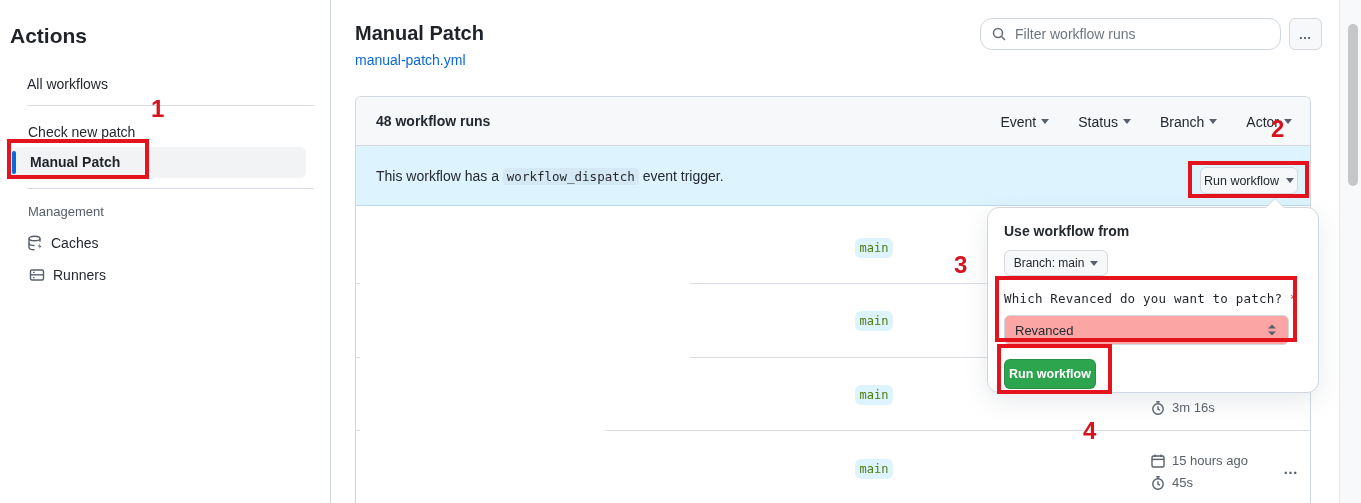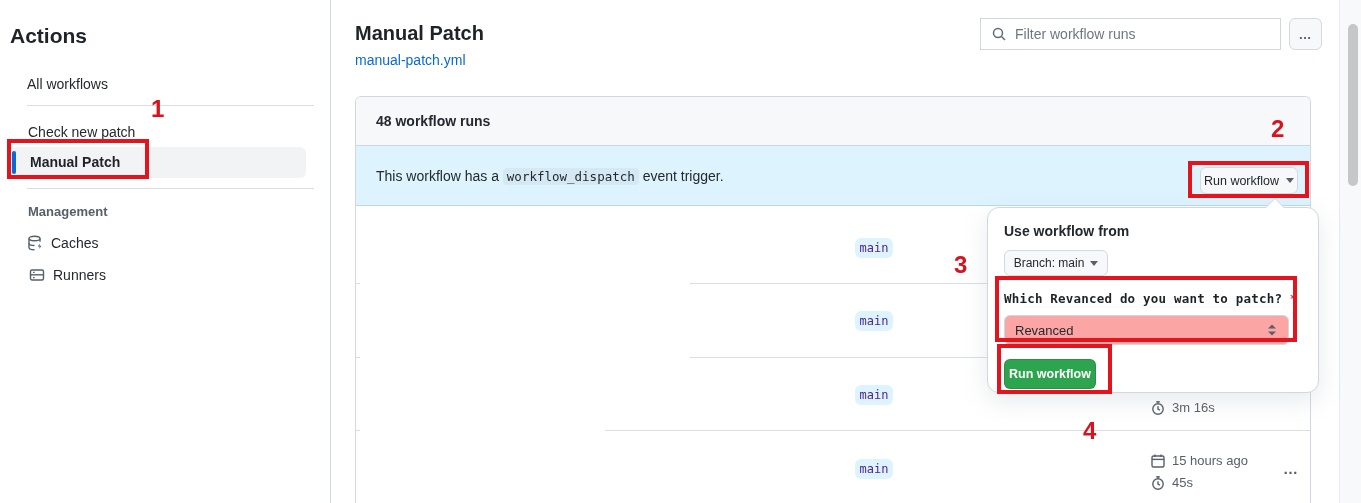--- a/index.html
+++ b/index.html
@@ -23,31 +23,31 @@
   .new-workflow-btn { left:205px; top:22px; width:101px; height:28px; }
   .side-item { font-size:14px; color:#24292f; }
   .all-workflows { left:27px; top:76px; }
   .hr { height:1px; background:#d8dee4; }
   .hr1 { left:27px; top:105px; width:287px; }
   .check-new-patch { left:28px; top:124px; }
   .selected-item { left:12px; top:147px; width:294px; height:31px; background:#f2f3f5; border-radius:6px; }
   .selected-bar { left:12px; top:151px; width:4px; height:23px; background:#0969da; border-radius:3px; }
   .manual-patch-label { left:30px; top:154px; font-size:14px; font-weight:700; color:#1f2328; }
   .hr2 { left:27px; top:188px; width:287px; }
-  .mgmt-header { left:28px; top:204px; font-size:13px; font-weight:700; color:#57606a; }
+  .mgmt-header { left:28px; top:204px; font-size:13px; font-weight:400; color:#57606a; }
   .mgmt-item { display:flex; align-items:center; gap:8px; color:#24292f; font-size:14px; }
   .caches-item { left:27px; top:235px; }
   .runners-item { left:29px; top:267px; }
   .icon16 { width:16px; height:16px; color:#57606a; flex:0 0 auto; }
 
   
   .page-title { left:355px; top:22px; font-size:20px; font-weight:600; color:#1f2328; }
   .yml-link { left:355px; top:52px; font-size:14px; color:#0969da; text-decoration:none; cursor:pointer; }
   .search-box { left:980px; top:18px; width:301px; height:32px; background:#fff; border:1px solid #d0d7de;
-    border-radius:0; display:flex; align-items:center; padding:11px 10px; gap:8px; }
+    border-radius:12px; display:flex; align-items:center; padding:11px 10px; gap:8px; }
   .search-placeholder { font-size:14px; color:#6e7781; }
   .more-btn { left:1289px; top:18px; width:33px; height:32px; }
   .dots { color:#57606a; letter-spacing:1px; font-weight:700; font-size:13px; }
 
   
   .card { left:355px; top:96px; width:956px; height:407px; border:1px solid #d0d7de; border-bottom:none;
     border-radius:6px 6px 0 0; background:#fff; overflow:hidden; }
   .card-header { position:absolute; left:0; top:0; width:100%; height:49px; background:#f6f8fa;
     border-bottom:1px solid #d0d7de; display:flex; align-items:center; }
   .runs-count { margin-left:20px; font-size:14px; font-weight:700; color:#24292f; }
@@ -55,37 +55,37 @@
   .filter { display:flex; align-items:center; gap:5px; font-size:14px; color:#24292f; cursor:pointer; }
   .caret-down { width:0; height:0; border-left:4px solid transparent; border-right:4px solid transparent;
     border-top:5px solid #57606a; display:inline-block; }
   .banner { position:absolute; left:0; top:49px; width:100%; height:60px; background:#ddf4ff;
     border-bottom:1px solid #bcd9f1; display:flex; align-items:center; }
   .banner-text { margin-left:20px; font-size:14px; color:#24292f; }
   .code { font-family:"DejaVu Sans Mono", monospace; font-size:12.5px; background:rgba(175,184,193,0.18);
     padding:1px 4px; border-radius:4px; }
   .rows-area { position:absolute; left:0; top:109px; width:100%; bottom:0; background:#fff; }
   .row-sep { position:absolute; height:1px; background:#d8dee4; }
-  .branch-badge { position:absolute; width:38px; height:20px; background:#ddf4ff; color:#4c1d95;
+  .branch-badge { position:absolute; width:38px; height:20px; background:#ddf4ff; color:#4d7c0f;
     border-radius:6px; font-family:"DejaVu Sans Mono", monospace; font-size:12px;
     display:flex; align-items:center; justify-content:center; cursor:pointer; }
   .meta { position:absolute; display:flex; gap:6px; color:#57606a; font-size:13px; }
 
   
   .run-workflow-top { left:1200px; top:167px; width:98px; height:27px; gap:7px; font-size:12.5px; }
 
   
   .popover { left:987px; top:207px; width:332px; height:186px; background:#fff; border:1px solid #d0d7de;
     border-radius:12px; box-shadow:0 8px 24px rgba(140,149,159,0.2); z-index:5; padding:15px 16px; }
   .popover-caret { left:1266px; top:199px; width:0; height:0; z-index:6;
     border-left:9px solid transparent; border-right:9px solid transparent; border-bottom:9px solid #fff;
     filter: drop-shadow(0 -1px 0 #d0d7de); }
   .use-workflow-from { font-size:14px; font-weight:700; color:#24292f; }
   .branch-btn { width:104px; height:26px; margin-top:11px; gap:6px; font-size:12px; }
-  .input-label { margin-top:15px; font-family:"DejaVu Sans Mono", monospace; font-weight:700;
+  .input-label { margin-top:15px; font-family:"DejaVu Sans Mono", monospace; font-weight:400;
     font-size:12.5px; color:#1f2328; letter-spacing:0.2px; }
   .required { color:#cf222e; }
   .select-box { margin-top:9px; width:285px; height:30px; background:#fca5a5; border:1px solid #d0d7de;
     border-radius:6px; display:flex; align-items:center; justify-content:space-between;
     padding:0 10px; font-size:13px; color:#24292f; cursor:pointer; }
   .btn-green { margin-top:14px; width:92px; height:30px; background:#2da44e; color:#fff;
     border:1px solid rgba(27,31,36,0.15); border-radius:6px; font-size:12.5px; font-weight:600;
     display:flex; align-items:center; justify-content:center; cursor:pointer; }
 
   
@@ -157,20 +157,38 @@
     </svg>
     <span class="search-placeholder">Filter workflow runs</span>
   </div>
   <button class="abs btn-light more-btn">
     <span class="dots">…</span>
   </button>
 
   <div class="abs card">
     <div class="card-header">
       <span class="runs-count">48 workflow runs</span>
+      <div class="filters">
+        <span class="filter">
+          <span>Event</span>
+          <span class="caret-down"></span>
+        </span>
+        <span class="filter">
+          <span>Status</span>
+          <span class="caret-down"></span>
+        </span>
+        <span class="filter">
+          <span>Branch</span>
+          <span class="caret-down"></span>
+        </span>
+        <span class="filter">
+          <span>Actor</span>
+          <span class="caret-down"></span>
+        </span>
+      </div>
     </div>
     <div class="banner">
       <span class="banner-text">
         <span>This workflow has a</span>
         <span class="code">workflow_dispatch</span>
         <span>event trigger.</span>
       </span>
     </div>
     <div class="rows-area"></div>
   </div>

